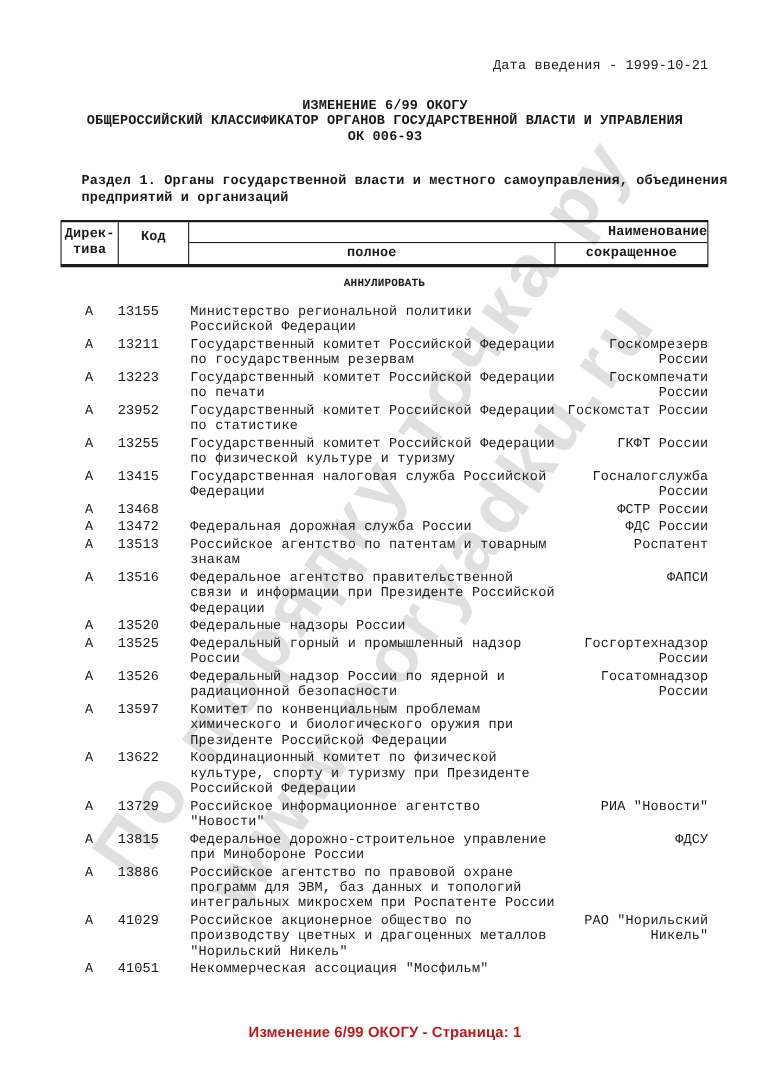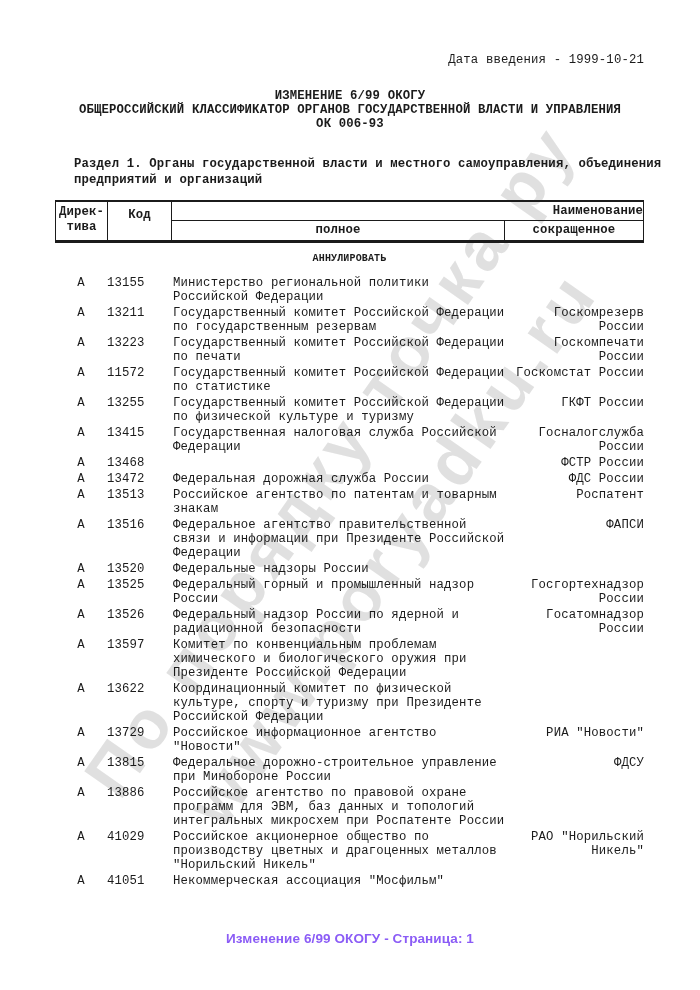--- a/index.html
+++ b/index.html
@@ -82,21 +82,21 @@
   }
   .trow{display:flex;margin-bottom:2px;}
   .cell-dir{width:52px;text-align:center;flex:none;}
   .cell-code{width:66px;flex:none;}
   .cell-full{width:339px;flex:none;white-space:pre-line;}
   .cell-short{flex:1;white-space:pre-line;text-align:right;}
   
   .footer{
     position:absolute;top:931px;left:0;right:0;text-align:center;
     font-family:"Liberation Sans",sans-serif;
-    font-size:13.5px;font-weight:bold;color:#8b5cf6;letter-spacing:.1px;
+    font-size:13.5px;font-weight:bold;color:#b91c1c;letter-spacing:.1px;
   }
 </style>
 </head>
 <body>
 
 <div class="page">
 
   <span class="wm wm1">По порядку точка ру</span>
   <span class="wm wm2">www.poryadku.ru</span>
 
@@ -147,21 +147,21 @@
         <div class="trow">
           <div class="cell-dir">А</div>
           <div class="cell-code">13223</div>
           <div class="cell-full">Государственный комитет Российской Федерации
 по печати</div>
           <div class="cell-short">Госкомпечати
 России</div>
         </div>
         <div class="trow">
           <div class="cell-dir">А</div>
-          <div class="cell-code">11572</div>
+          <div class="cell-code">23952</div>
           <div class="cell-full">Государственный комитет Российской Федерации
 по статистике</div>
           <div class="cell-short">Госкомстат России</div>
         </div>
         <div class="trow">
           <div class="cell-dir">А</div>
           <div class="cell-code">13255</div>
           <div class="cell-full">Государственный комитет Российской Федерации
 по физической культуре и туризму</div>
           <div class="cell-short">ГКФТ России</div>

